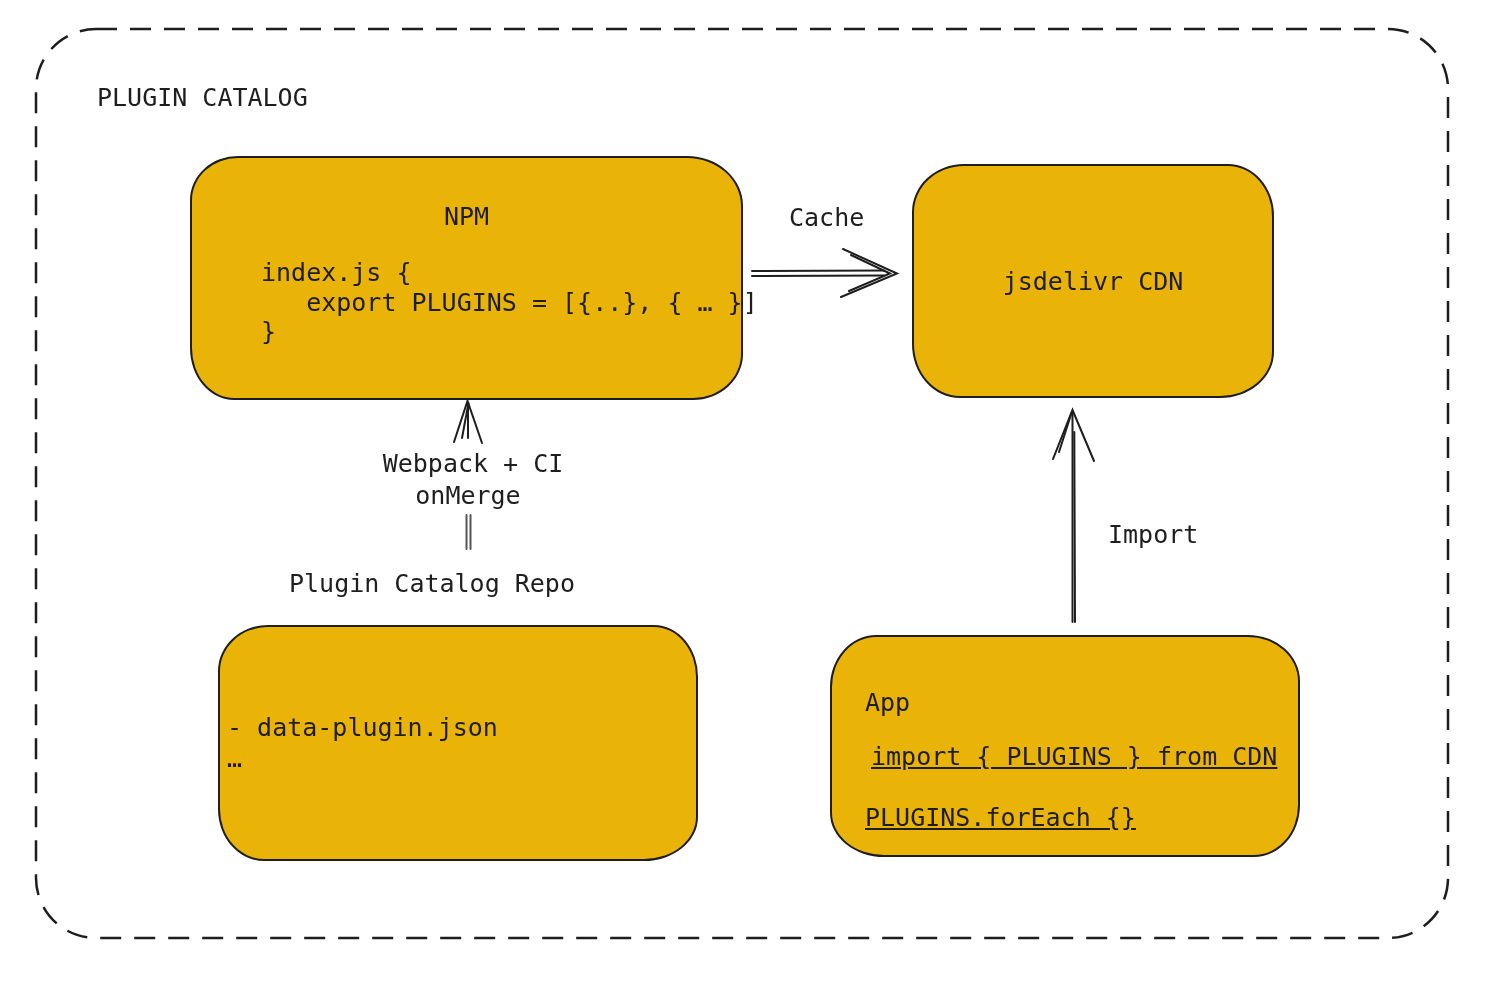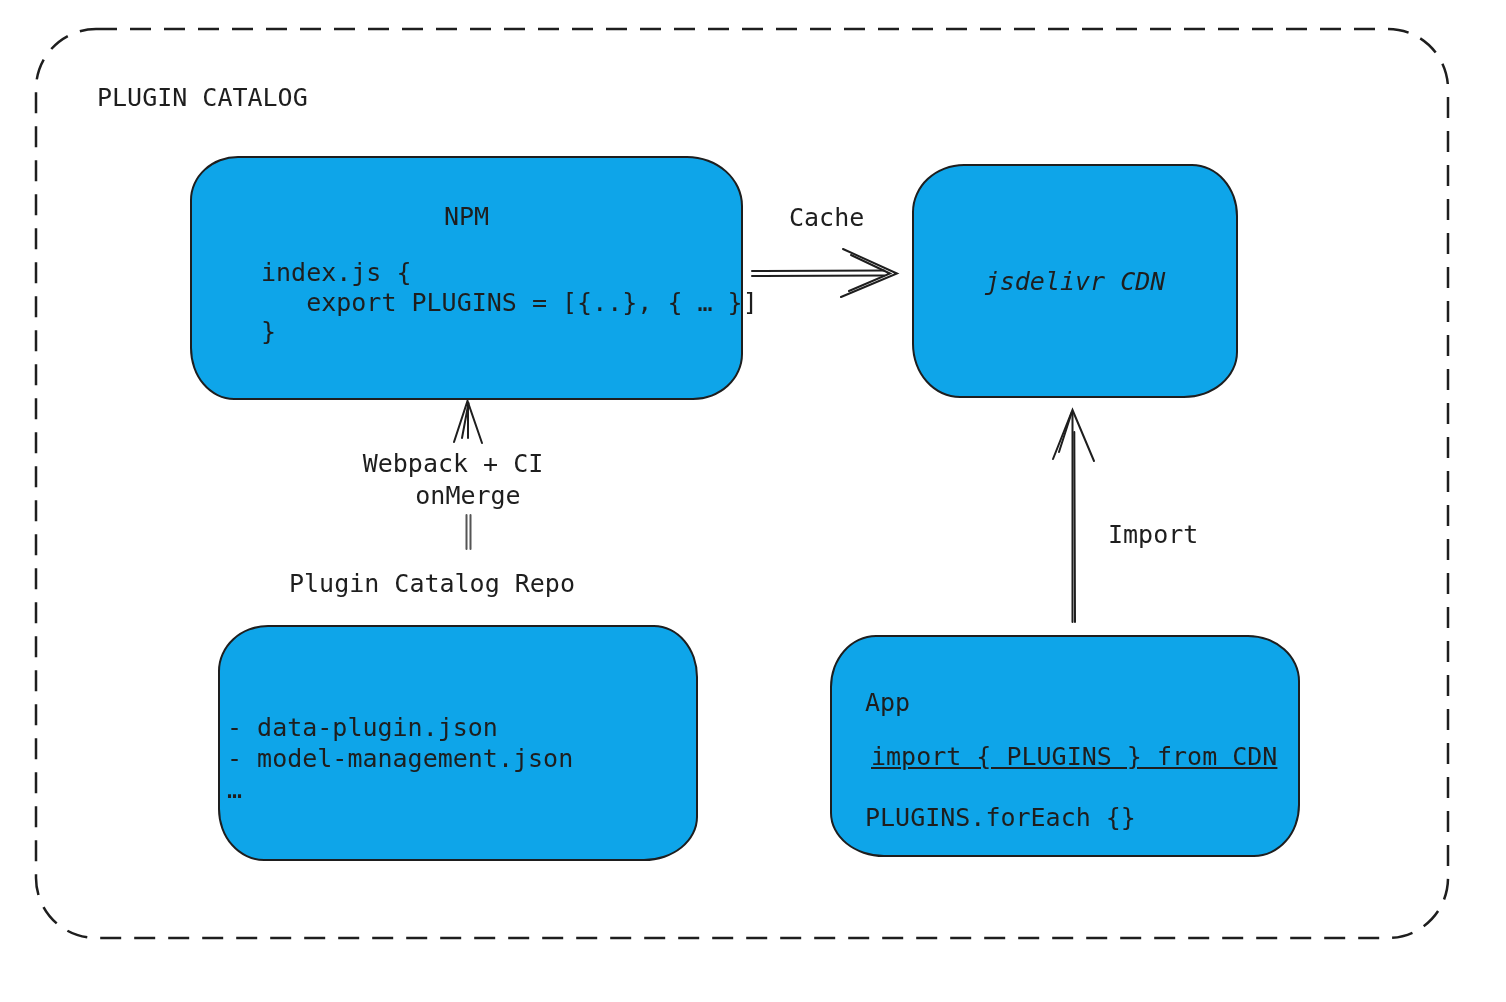--- a/index.html
+++ b/index.html
@@ -10,43 +10,43 @@
     color: #1e1e1e;
     position: relative;
     overflow: hidden;
   }
   .canvas { position: absolute; left: 0; top: 0; width: 1506px; height: 1002px; padding-left: 36px; }
   .layer-svg { position: absolute; left: 0; top: 0; width: 1506px; height: 1002px; }
   .abs { position: absolute; }
   .box {
     position: absolute;
     border: 2.5px solid #1e1e1e;
-    background: #0ea5e9;
+    background: #eab308;
   }
   .npm-box    { left: 190px; top: 156px; width: 553px; height: 244px; border-radius: 48px 56px 50px 44px / 44px 50px 46px 52px; }
-  .cdn-box    { left: 912px; top: 164px; width: 326px; height: 234px; border-radius: 52px 46px 54px 48px / 48px 52px 46px 54px; font-style: italic; }
+  .cdn-box    { left: 912px; top: 164px; width: 362px; height: 234px; border-radius: 52px 46px 54px 48px / 48px 52px 46px 54px; }
   .repo-box   { left: 218px; top: 625px; width: 480px; height: 236px; border-radius: 50px 44px 54px 46px / 46px 52px 44px 52px; }
   .app-box    { left: 830px; top: 635px; width: 470px; height: 222px; border-radius: 46px 52px 46px 54px / 52px 46px 52px 44px; }
   .diagram-title { left: 97px; top: 83px; font-size: 25px; }
   .node-title-npm { left: 0; top: 44px; width: 100%; text-align: center; font-size: 25px; }
   .code { font-size: 25px; line-height: 29.5px; }
   .code-line { white-space: pre; }
   .npm-code { left: 24px; top: 100px; margin-left: 45px; }
   .cdn-label {
     display: flex; width: 100%; height: 100%;
     align-items: center; justify-content: center;
     font-size: 25px;
   }
   .repo-files { left: 7px; top: 85px; line-height: 31px; }
   .app-title { left: 33px; top: 51px; font-size: 25px; }
   .app-line1 { left: 39px; top: 105px; text-decoration: underline; }
-  .app-line2 { left: 33px; top: 166px; }
+  .app-line2 { left: 33px; top: 166px; text-decoration: underline; }
   .edge-label { font-size: 25px; }
   .cache-label { left: 789px; top: 203px; }
-  .webpack-label-1 { left: 333px; top: 449px; width: 240px; text-align: center; }
+  .webpack-label-1 { left: 353px; top: 449px; width: 240px; text-align: center; }
   .webpack-label-2 { left: 348px; top: 481px; width: 240px; text-align: center; }
   .repo-title { left: 289px; top: 569px; font-size: 25px; }
   .import-label { left: 1108px; top: 520px; }
 </style>
 </head>
 <body>
 
 <div class="canvas">
 
   <svg class="layer-svg" viewBox="0 0 1506 1002" xmlns="http://www.w3.org/2000/svg">
@@ -96,21 +96,20 @@
 
   <div class="abs edge-label cache-label">Cache</div>
 
   <div class="abs edge-label webpack-label-1">Webpack + CI</div>
   <div class="abs repo-title">Plugin Catalog Repo</div>
 
   <div class="abs edge-label webpack-label-2">onMerge</div>
   <div class="box repo-box">
     <div class="abs code repo-files">
       <div class="code-line">- data-plugin.json</div>
-      <div class="code-line">- model-management.json</div>
       <div class="code-line">…</div>
     </div>
   </div>
 
   <div class="abs edge-label import-label">Import</div>
 
   <div class="box app-box">
     <div class="abs app-title">App</div>
     <div class="abs code code-line app-line1">import { PLUGINS } from CDN</div>
     <div class="abs code code-line app-line2">PLUGINS.forEach {}</div>

